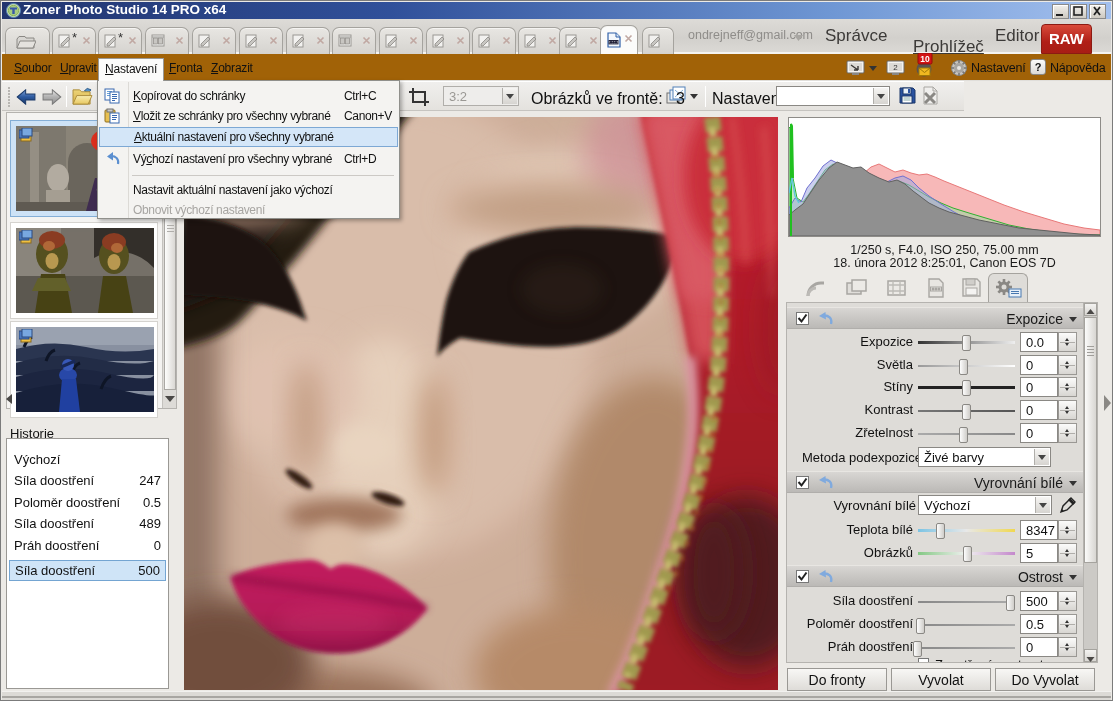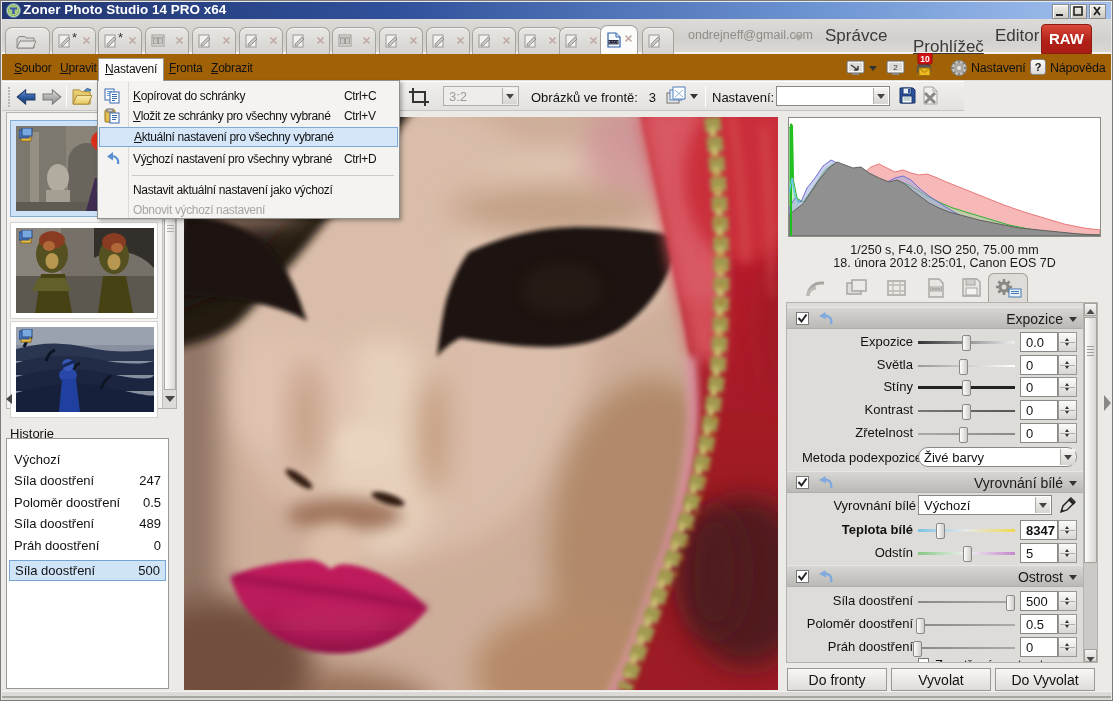--- a/index.html
+++ b/index.html
@@ -34,21 +34,21 @@
 .mitem{position:absolute;top:4px;height:20px;font-size:12px;letter-spacing:-0.2px;padding:3px 6px;}
 .mitem u{text-decoration:underline;}
 #mNast{border:1px solid #9a9894;border-bottom:none;background:#fbfbfa;height:23px;z-index:60;}
 
 #toolbar{left:2px;top:81px;width:962px;height:30px;background:linear-gradient(#f0efed,#e4e2de);border-top:1px solid #fff;border-bottom:1px solid #c6c4c0;}
 .tsep{position:absolute;top:4px;width:1px;height:21px;background:#c8c6c2;border-right:1px solid #fff;}
 .combo{position:absolute;background:#fff;border:1px solid #8a8884;height:20px;font-size:13px;padding:2px 0 0 5px;}
 .combo.dis{background:#eeedeb;color:#9a9894;border-color:#b0aeaa;}
 .cbtn{position:absolute;right:1px;top:1px;width:15px;height:16px;background:linear-gradient(#f6f5f3,#d6d4d0);border-left:1px solid #b0aeaa;}
 .cbtn:before{content:"";position:absolute;left:3px;top:6px;border:4px solid transparent;border-top:5px solid #444;}
-.tlbl{position:absolute;font-size:13px;top:8px;}
+.tlbl{position:absolute;font-size:16px;top:8px;}
 
 #thumbbox{left:6px;top:112px;width:171px;height:297px;background:#f4f3f1;border:1px solid #b5b3af;}
 .thumb{position:absolute;left:3px;width:148px;height:97px;border:1px solid #d5d3cf;background:#fff;}
 .thumb.sel{background:#cde2f6;border:1px solid #84aed6;}
 .thumb svg{position:absolute;left:5px;top:5px;}
 .stack{position:absolute;left:3px;top:2px;z-index:5;}
 #lscroll{position:absolute;right:0px;top:0px;width:14px;height:295px;background:#dddbd7;border-left:1px solid #c4c2be;}
 #lthumb{position:absolute;left:1px;top:1px;width:12px;height:276px;background:linear-gradient(to right,#fdfdfc,#dad8d4);border:1px solid #aaa8a4;}
 #lgrip{position:absolute;left:2px;top:110px;width:7px;height:8px;
   background:repeating-linear-gradient(#b0aeaa 0,#b0aeaa 1px,transparent 1px,transparent 3px);}
@@ -705,21 +705,21 @@
           <span class="strack" style="background:linear-gradient(to right,#aaa,#888);height:2px;margin-top:1px;">
             <span class="sthumb" style="left:41px;"></span>
           </span>
           <span class="sval">0</span>
           <span class="spin">
             <i></i>
           </span>
         </div>
         <div class="srow" style="top:144px;">
           <span class="slbl" style="right:162px;">Metoda podexpozice</span>
-          <span class="combo" style="left:131px;top:0;width:159px;border-radius:10px;">Živé barvy<span class="cbtn"></span></span>
+          <span class="combo" style="left:131px;top:0;width:133px;">Živé barvy<span class="cbtn"></span></span>
         </div>
         <div class="sechead" style="top:168px;">
           <span class="cb">
             <svg width="11" height="11" viewBox="0 0 11 11">
               <path d="M1.5 5l3 3.5L9.5 1.5" fill="none" stroke="#222" stroke-width="2"></path>
             </svg>
           </span>
           <span class="undo2"><svg width="17" height="15" viewBox="0 0 17 15">
               <path d="M14 13c1.5-6-2.5-9-8-8.5" fill="none" stroke="#80aade" stroke-width="2.4"></path>
               <path d="M8.5 1L2 5l7 3.5z" fill="#80aade"></path>
@@ -729,32 +729,32 @@
         </div>
         <div class="srow" style="top:192px;">
           <span class="slbl" style="right:168px;">Vyrovnání bílé</span>
           <span class="combo" style="left:131px;top:0;width:134px;">Výchozí<span class="cbtn"></span></span>
           <svg class="abs" style="left:272px;top:1px" width="18" height="18" viewBox="0 0 18 18">
             <path d="M2 16l2-6 8-8 4 4-8 8z" fill="none" stroke="#222" stroke-width="1.4"></path>
             <path d="M11 2l5 5-2 2-5-5z" fill="#222"></path>
             <path d="M2 16l3-1-2-2z" fill="#222"></path>
           </svg>
         </div>
-        <div class="srow" style="top:216px;font-weight:bold;">
+        <div class="srow" style="top:216px;">
           <span class="slbl">Teplota bílé</span>
           <span class="strack" style="background:linear-gradient(to right,#7cc4e4,#e8e8e8,#f0d850);height:3px;">
             <span class="sthumb" style="left:18px;"></span>
           </span>
           <span class="sval">8347</span>
           <span class="spin">
             <i></i>
           </span>
         </div>
         <div class="srow" style="top:239px;">
-          <span class="slbl">Odstín</span>
+          <span class="slbl">Obrázků</span>
           <span class="strack" style="background:linear-gradient(to right,#84c884,#f0f0f0,#c488cc);height:3px;">
             <span class="sthumb" style="left:45px;"></span>
           </span>
           <span class="sval">5</span>
           <span class="spin">
             <i></i>
           </span>
         </div>
         <div class="sechead" style="top:262px;">
           <span class="cb">
@@ -839,21 +839,21 @@
         <span class="sc" style="left:245px;">Ctrl+C</span>
       </div>
     <div class="ddrow" style="top:25px;">
         <span class="ddicon"><svg width="18" height="16" viewBox="0 0 18 16">
             <rect x="1" y="2" width="10" height="12" rx="1" fill="#e8c050" stroke="#907020"></rect>
             <rect x="3" y="1" width="6" height="3" fill="#c8c8c8" stroke="#707070"></rect>
             <rect x="6" y="5" width="9" height="10" fill="#fff" stroke="#3868b0"></rect>
             <path d="M8 7.5h5M8 9.5h5M8 11.5h4" stroke="#3868b0"></path>
           </svg></span>
         <span class="lab"><u>V</u>ložit ze schránky pro všechny vybrané</span>
-        <span class="sc" style="left:245px;">Ctrl+V</span>
+        <span class="sc" style="left:245px;">Canon+V</span>
       </div>
     <div class="ddrow hi" style="top:46px;">
         <span class="lab"><u>A</u>ktuální nastavení pro všechny vybrané</span>
       </div>
     <div class="ddrow" style="top:68px;">
         <span class="ddicon"><svg width="18" height="16" viewBox="0 0 18 16">
             <path d="M14 13c1-5-2-8-7-8" fill="none" stroke="#5b8fd0" stroke-width="2.2"></path>
             <path d="M9 1L3 5.5l6 4z" fill="#5b8fd0"></path>
           </svg></span>
         <span class="lab">Vý<u>c</u>hozí nastavení pro všechny vybrané</span>

